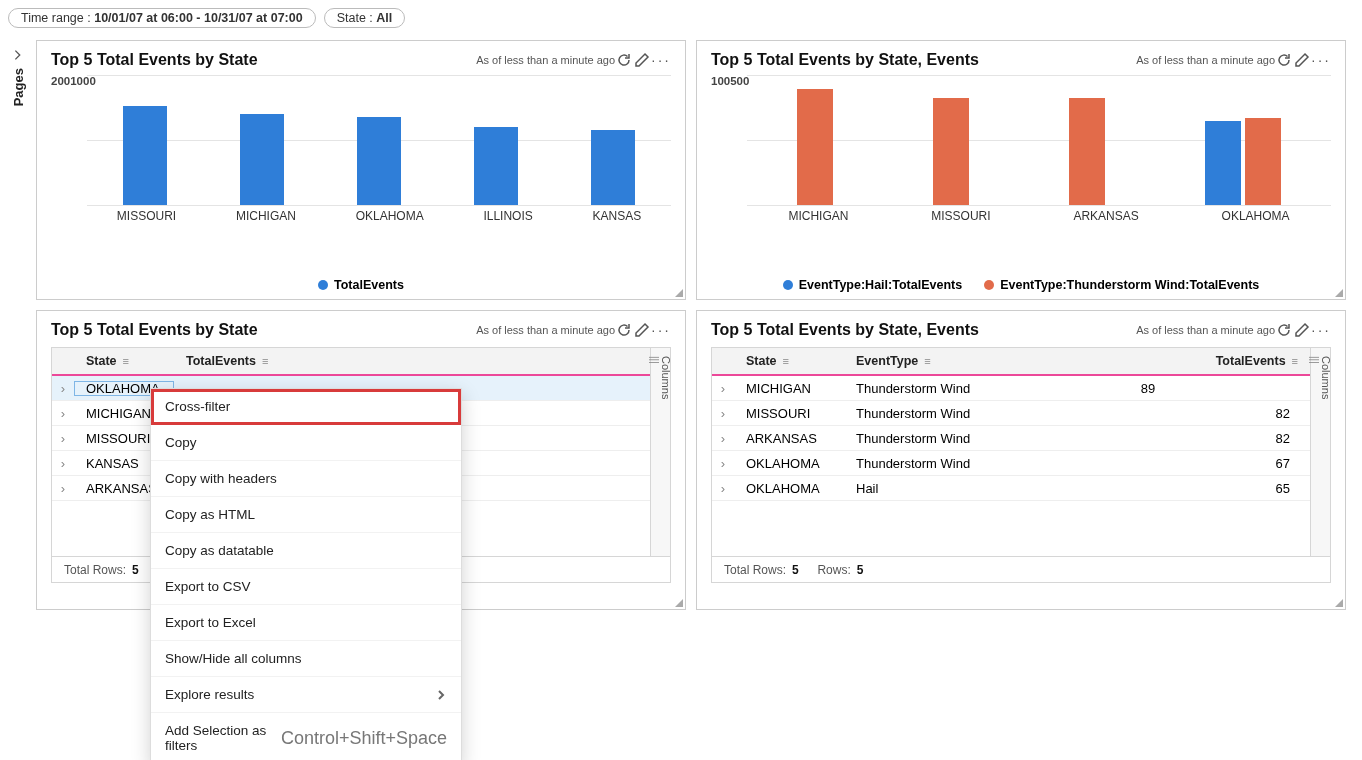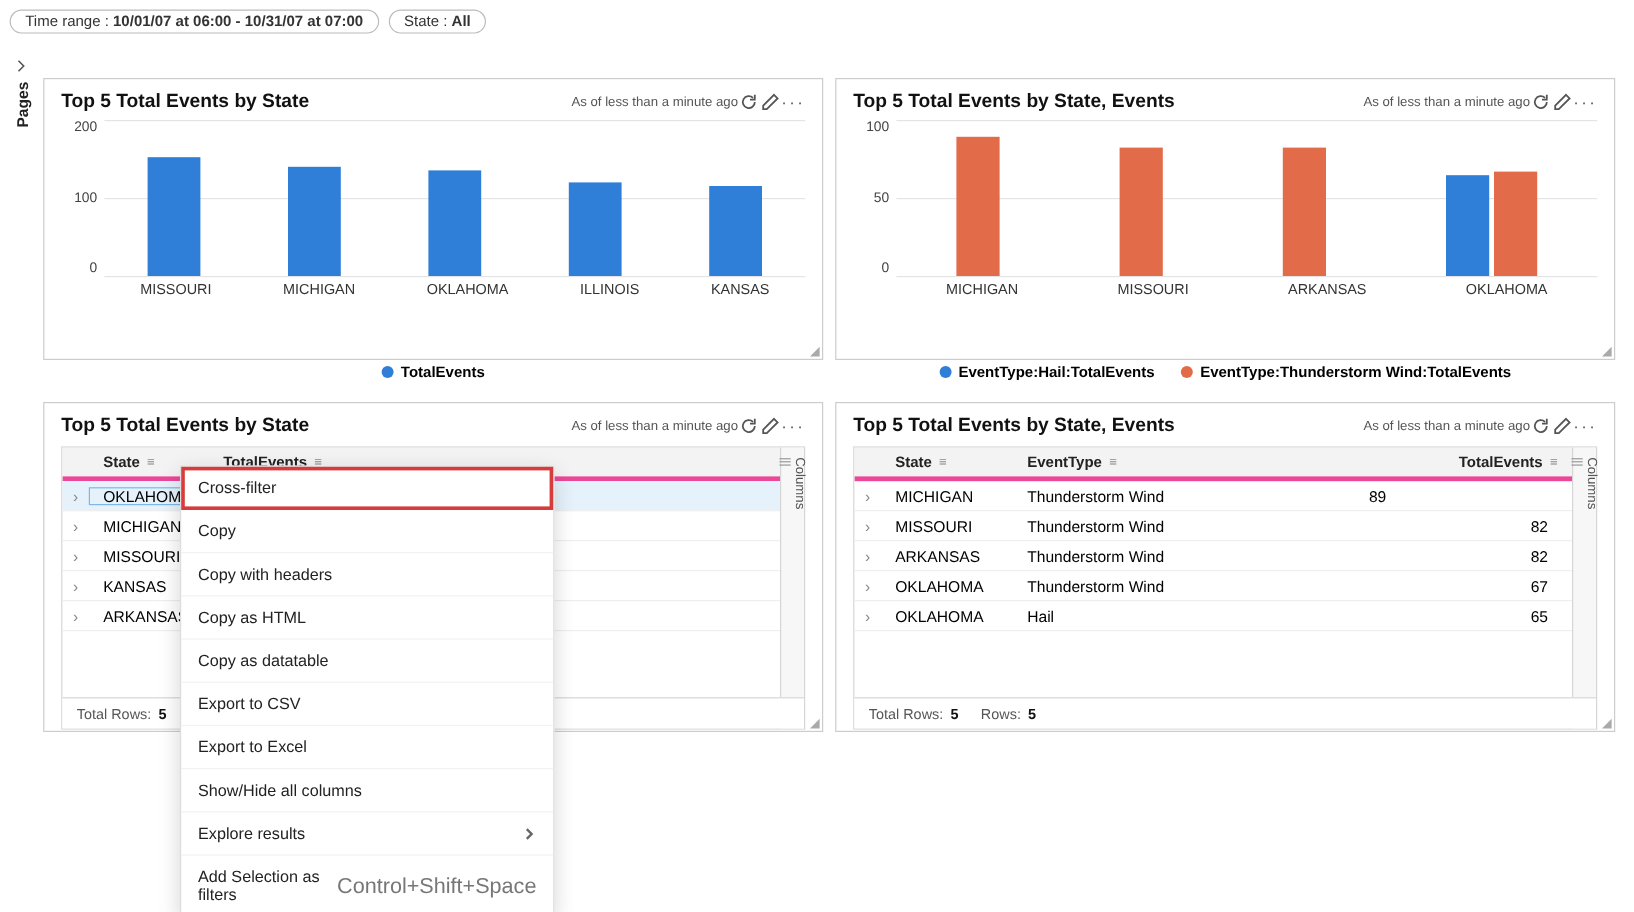--- a/index.html
+++ b/index.html
@@ -8,49 +8,49 @@
 .filters-bar { display:flex; gap:8px; padding:8px 8px; border-bottom:0; }
 .filter-pill { border:1px solid #bbb; border-radius:14px; padding:2px 12px; font-size:12.5px; color:#333; background:#fff; cursor:pointer; }
 .filter-pill b { font-weight:600; }
 
 .pages-tab { position:absolute; left:4px; top:48px; width:28px; display:flex; flex-direction:column; align-items:center; cursor:pointer; }
 .pages-tab svg { width:14px; height:14px; }
 .pages-label { writing-mode:vertical-rl; transform:rotate(180deg); font-size:13px; font-weight:600; color:#222; margin-top:6px; }
 
 .dash-grid { position:absolute; left:36px; top:40px; display:grid; grid-template-columns:650px 650px; grid-template-rows:260px 300px; gap:10px; }
 
-.tile { border:1px solid #ccc; background:#fff; position:relative; padding:10px 14px 8px;margin-top:25px; }
+.tile { border:1px solid #ccc; background:#fff; position:relative; padding:10px 14px 8px; }
 .tile-header { display:flex; align-items:center; justify-content:space-between; }
 .tile-title { font-size:16px; font-weight:600; color:#111; }
 .tile-actions { display:flex; align-items:center; gap:0; }
 .asof { font-size:11px; color:#555; }
 .icon-btn { width:18px; height:18px; display:flex; align-items:center; justify-content:center; cursor:pointer; color:#555; }
 .icon-btn svg { width:16px; height:16px; stroke:#555; fill:none; stroke-width:1.5; }
 .ellipsis { letter-spacing:2px; font-size:14px; color:#555; cursor:pointer; }
 
 .chart-area { position:relative; height:165px; margin-top:6px; margin-left:36px; }
-.y-axis { position:absolute; left:-36px; top:0; height:130px; display:flex; flex-direction:column; justify-content:space-between; font-size:11.5px; color:#444; text-align:right; width:30px; }
+.y-axis { position:absolute; left:-36px; top:0; height:130px; display:flex; flex-direction:row; justify-content:space-between; font-size:11.5px; color:#444; text-align:right; width:30px;font-weight:bold; }
 .grid-lines { position:absolute; left:0; right:0; top:0; height:130px; }
 .grid-lines div { position:absolute; left:0; right:0; border-top:1px solid #e4e4e4; }
 .bars-row { position:absolute; left:0; right:0; top:0; height:130px; display:flex; justify-content:space-around; align-items:flex-end; }
 .bar-group { display:flex; gap:4px; align-items:flex-end; justify-content:center; }
 .bar { width:44px; }
 .bar.blue { background:#2f7ed8; }
 .bar.orange { background:#e26b4a; }
 .bar.narrow { width:36px; }
 .x-labels { position:absolute; left:0; right:0; top:134px; display:flex; justify-content:space-around; font-size:12px; color:#333; }
 .legend { display:flex; gap:22px; justify-content:center; margin-top:38px; font-size:12.5px; }
 .legend-item { display:flex; align-items:center; gap:6px; font-weight:600; }
 .legend-dot { width:10px; height:10px; border-radius:50%; }
 .resize-handle { position:absolute; right:2px; bottom:2px; width:10px; height:10px; }
 .resize-handle::before { content:""; position:absolute; right:0; bottom:0; border-right:8px solid #aaa; border-top:8px solid transparent; }
 
 .table-wrap { border:1px solid #d6d6d6; margin-top:8px; height:236px; display:flex; position:relative; }
 .table-main { flex:1; overflow:hidden; }
-.table-head { display:flex; background:#f3f3f3; border-bottom:4px solid #ec4899; height:28px; align-items:center; font-size:12.5px; }
+.table-head { display:flex; background:#f3f3f3; border-bottom:2px solid #ec4899; height:28px; align-items:center; font-size:12.5px; }
 .th { padding:0 12px; display:flex; align-items:center; gap:6px; font-weight:600; color:#222; }
 .th .col-menu { color:#888; font-size:11px; }
 .table-body { }
 .tr { display:flex; align-items:center; height:25px; border-bottom:1px solid #eee; font-size:13px; }
 .tr .expand { width:22px; text-align:center; color:#888; cursor:pointer; }
 .tr .cell { padding:0 12px; }
 .tr.selected { background:#e6f2fb; }
 .tr.selected .cell.state { outline:1px solid #7fb6e6; outline-offset:-1px; }
 .columns-tab { width:20px; background:#f7f7f7; border-left:1px solid #d6d6d6; display:flex; align-items:flex-start; justify-content:center; padding-top:8px; cursor:pointer; }
 .columns-tab span { writing-mode:vertical-rl; font-size:11px; color:#555; }

